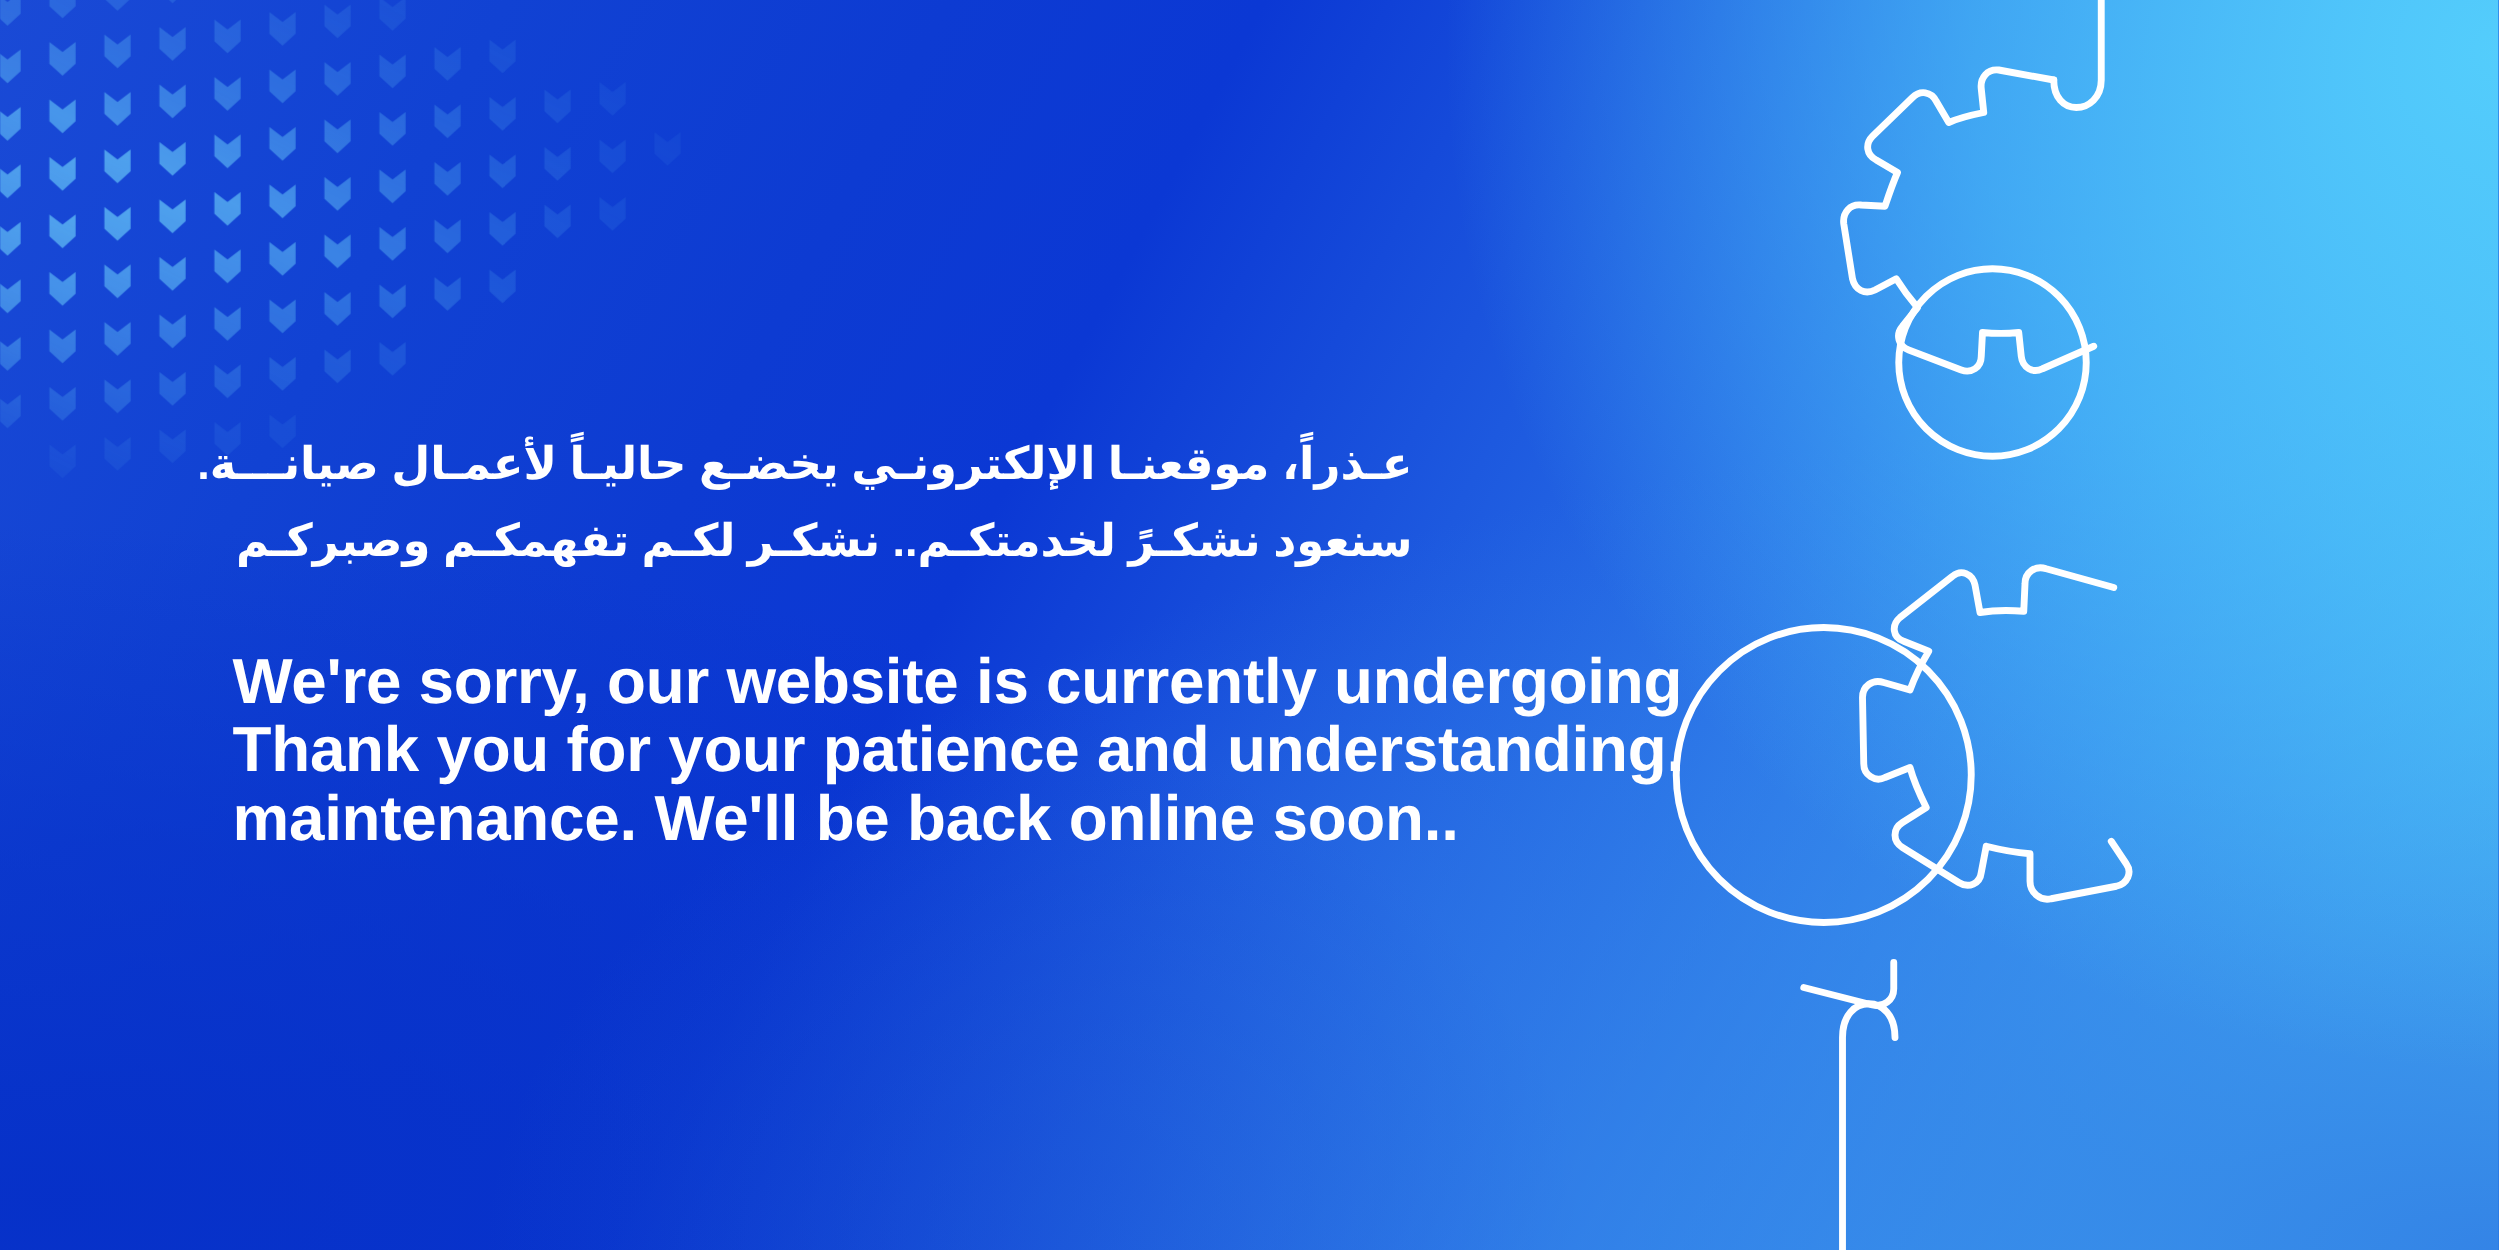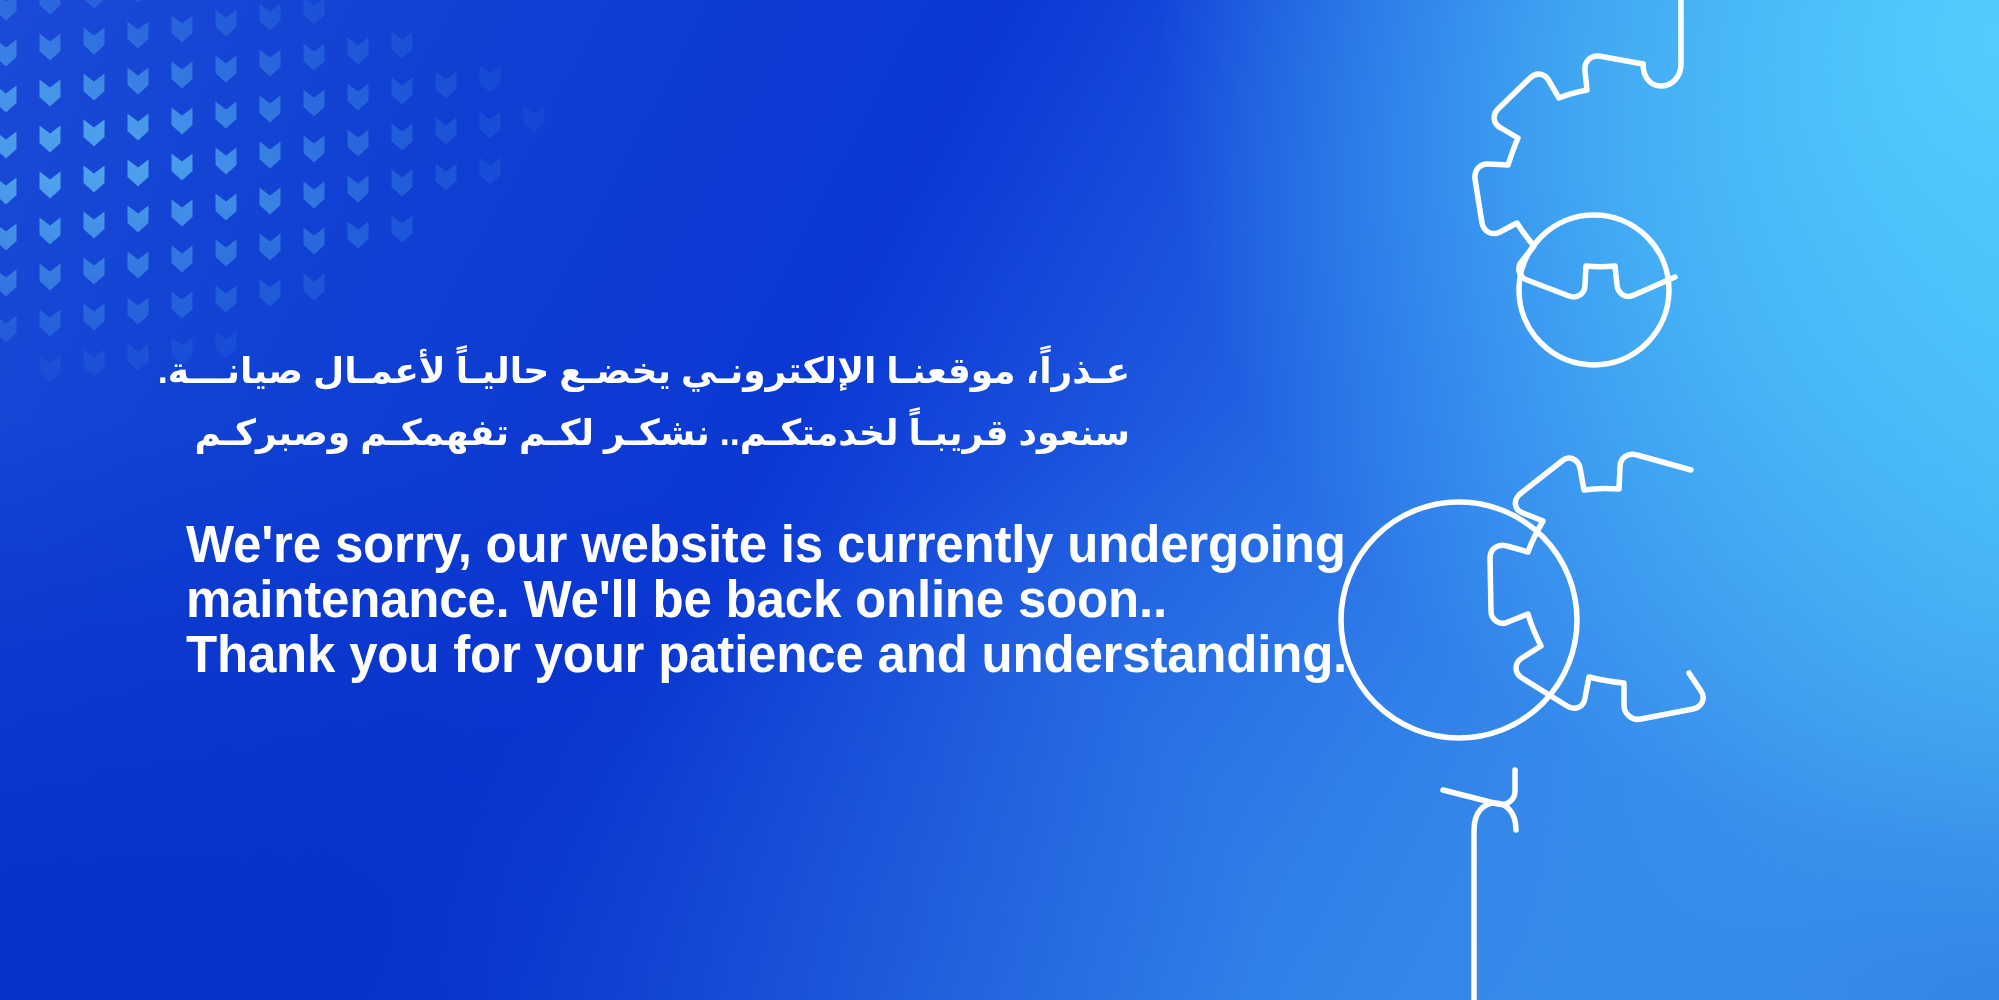--- a/index.html
+++ b/index.html
@@ -326,24 +326,24 @@
                  L235 1040"></path>
 
       </g>
     </svg>
   </div>
 
   <div class="copy">
 
     <div class="ar-block" dir="rtl">
       <div class="ar-line">عـذراً، موقعنـا الإلكترونـي يخضـع حاليـاً لأعمـال صيانـــة.</div>
-      <div class="ar-line">سنعود قريبـاً لخدمتكـم.. نشكـر لكـم تفهمكـم وصبركـم</div>
+      <div class="ar-line">سنعود نشكـرً لخدمتكـم.. نشكـر لكـم تفهمكـم وصبركـم</div>
     </div>
 
     <div class="en-block" dir="ltr">
       <div class="en-line">We're sorry, our website is currently undergoing</div>
+      <div class="en-line">Thank you for your patience and understanding.</div>
       <div class="en-line">maintenance. We'll be back online soon..</div>
-      <div class="en-line">Thank you for your patience and understanding.</div>
     </div>
 
   </div>
 
 </div>
 
 </body></html>

